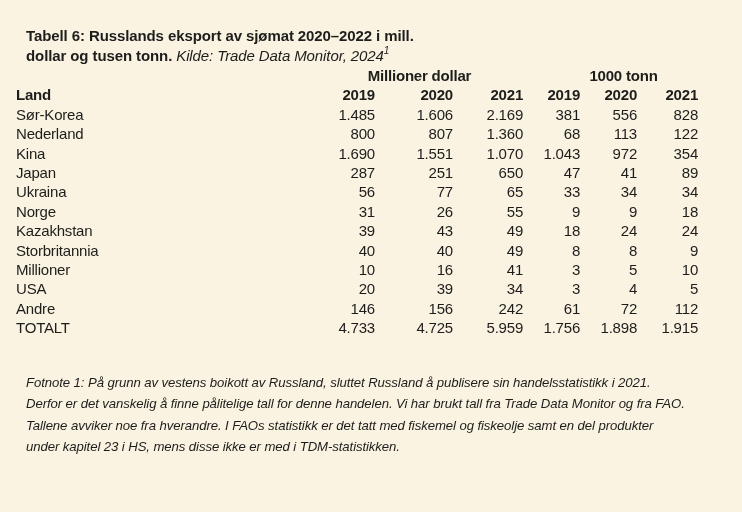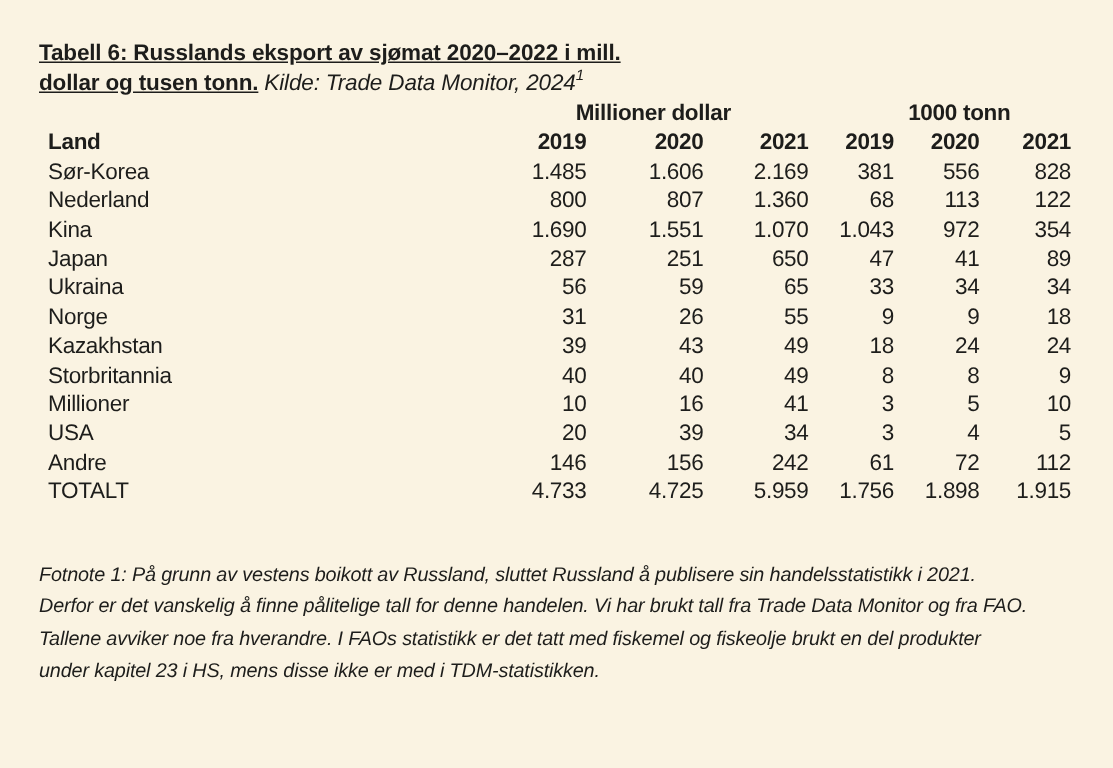--- a/index.html
+++ b/index.html
@@ -16,34 +16,34 @@
   }
   .page {
     padding-top: 26px;
   }
   .title-block {
     margin-left: 26px;
     font-size: 15px;
     line-height: 20px;
     letter-spacing: -0.1px;
   }
-  .title-block .b { font-weight: bold; text-decoration: underline; }
+  .title-block .b { font-weight: bold; }
   .title-block .i { font-style: italic; font-weight: normal; margin-left: 4px; }
   .title-block sup {
     font-style: italic;
     font-size: 10px;
     line-height: 0;
     position: relative;
     top: -1px;
   }
   table {
     border-collapse: collapse;
     table-layout: fixed;
     width: 682px;
-    margin-left: 32px;
+    margin-left: 16px;
     margin-top: 0;
   }
   th, td {
     padding: 0;
     font-size: 15px;
     line-height: 19.4px;
     height: 19.4px;
     white-space: nowrap;
     font-weight: normal;
     letter-spacing: -0.2px;
@@ -146,21 +146,21 @@
           <td class="num">287</td>
           <td class="num">251</td>
           <td class="num">650</td>
           <td class="num">47</td>
           <td class="num">41</td>
           <td class="num">89</td>
         </tr>
         <tr>
           <td class="land">Ukraina</td>
           <td class="num">56</td>
-          <td class="num">59</td>
+          <td class="num">77</td>
           <td class="num">65</td>
           <td class="num">33</td>
           <td class="num">34</td>
           <td class="num">34</td>
         </tr>
         <tr>
           <td class="land">Norge</td>
           <td class="num">31</td>
           <td class="num">26</td>
           <td class="num">55</td>
@@ -221,17 +221,17 @@
           <td class="num">1.756</td>
           <td class="num">1.898</td>
           <td class="num">1.915</td>
         </tr>
       </tbody>
   </table>
 
   <div class="footnote">
     <div>Fotnote 1: På grunn av vestens boikott av Russland, sluttet Russland å publisere sin handelsstatistikk i 2021.</div>
     <div>Derfor er det vanskelig å finne pålitelige tall for denne handelen. Vi har brukt tall fra Trade Data Monitor og fra FAO.</div>
-    <div>Tallene avviker noe fra hverandre. I FAOs statistikk er det tatt med fiskemel og fiskeolje brukt en del produkter</div>
+    <div>Tallene avviker noe fra hverandre. I FAOs statistikk er det tatt med fiskemel og fiskeolje samt en del produkter</div>
     <div>under kapitel 23 i HS, mens disse ikke er med i TDM-statistikken.</div>
   </div>
 
 </div>
 
 </body></html>

